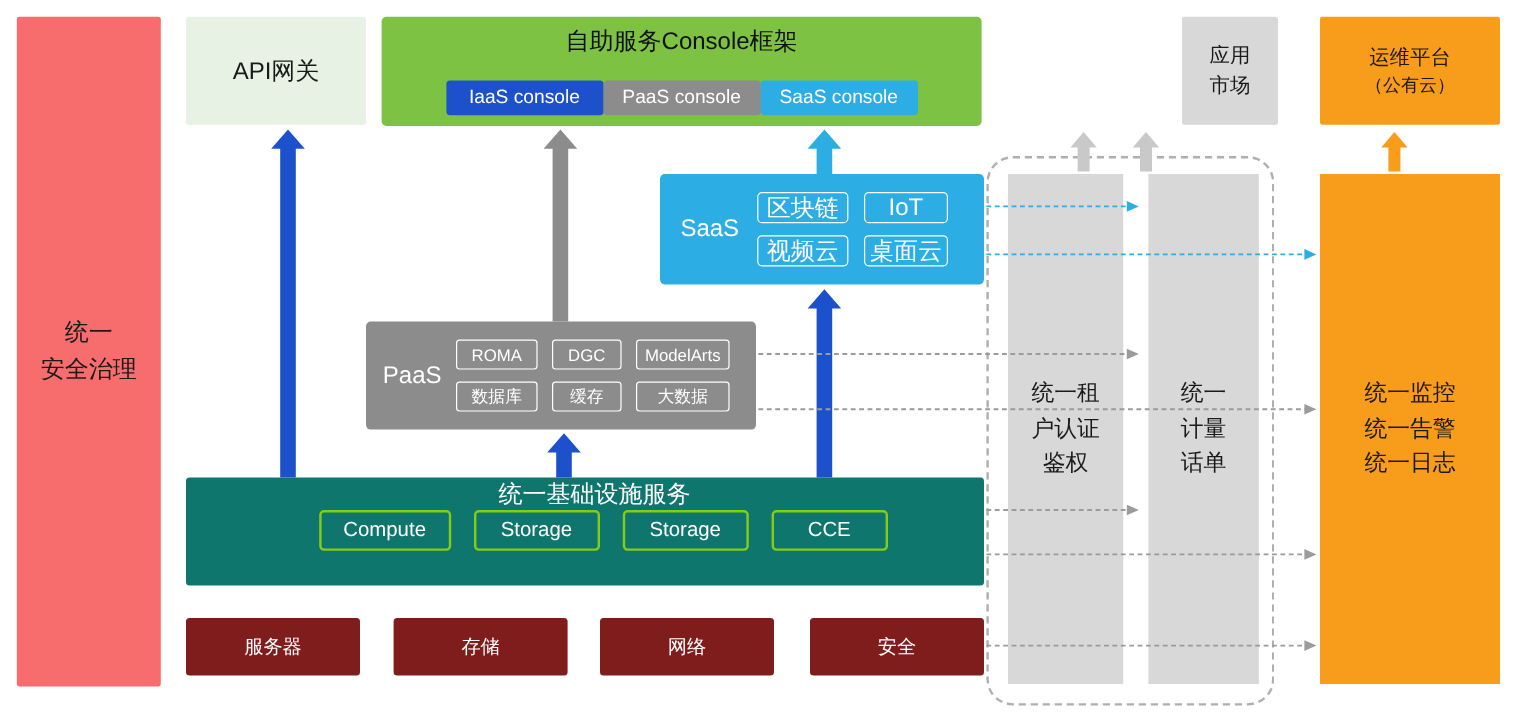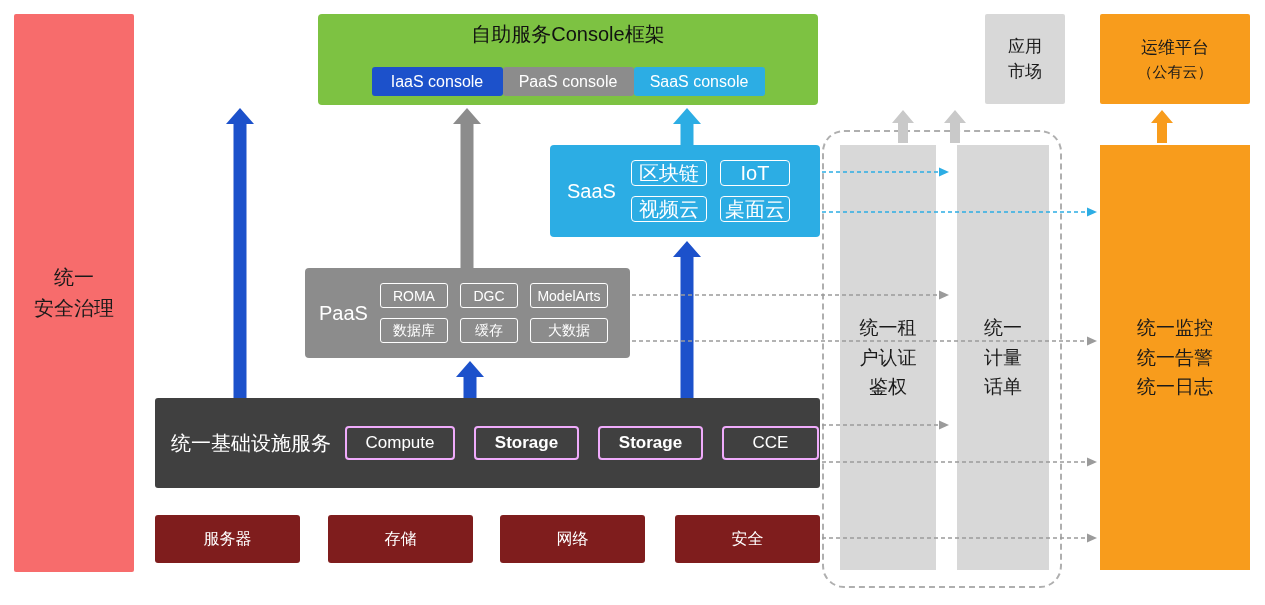--- a/index.html
+++ b/index.html
@@ -27,24 +27,24 @@
 
   #saas-box{left:550px;top:145px;width:270px;height:92px;background:#2CADE4;border-radius:4px;display:flex;align-items:center;padding-left:17px;}
   .layer-label{font-size:20px;color:#fff;}
   .saas-grid{display:grid;grid-template-columns:76px 70px;gap:10px 13px;margin-left:15px;}
   .chip{border:1.5px solid #fff;border-radius:4px;color:#fff;font-size:20px;height:26px;display:flex;align-items:center;justify-content:center;box-sizing:border-box;}
 
   #paas-box{left:305px;top:268px;width:325px;height:90px;background:#8C8C8C;border-radius:4px;display:flex;align-items:center;padding-left:14px;}
   .paas-grid{display:grid;grid-template-columns:68px 58px:78px;grid-template-columns:68px 58px 78px;gap:10px 12px;margin-left:12px;}
   .paas-grid .chip{font-size:14px;height:25px;border-radius:3px;}
 
-  #iaas-box{left:155px;top:398px;width:665px;height:90px;background:#404040;border-radius:3px;display:flex;align-items:center;padding-left:16px;}
+  #iaas-box{left:155px;top:398px;width:665px;height:90px;background:#0f766e;border-radius:3px;display:flex;align-items:center;padding-left:16px;flex-direction:column;}
   .iaas-items{display:flex;gap:19px;margin-left:14px;}
-  .iaas-chip{border:2px solid #f0abfc;border-radius:4px;color:#fff;font-size:17px;height:34px;display:flex;align-items:center;justify-content:center;box-sizing:border-box;}
-  .w110{width:110px;}.w105{width:105px;font-weight:bold;}.w97{width:97px;}
+  .iaas-chip{border:2px solid #84cc16;border-radius:4px;color:#fff;font-size:17px;height:34px;display:flex;align-items:center;justify-content:center;box-sizing:border-box;}
+  .w110{width:110px;}.w105{width:105px;}.w97{width:97px;}
 
   .hw{background:#7f1d1d;color:#fff;font-size:16px;border-radius:3px;}
   #hw-0{left:155px;top:515px;width:145px;height:48px;}
   #hw-1{left:328px;top:515px;width:145px;height:48px;}
   #hw-2{left:500px;top:515px;width:145px;height:48px;}
   #hw-3{left:675px;top:515px;width:145px;height:48px;}
 
   #dashed-container{left:822px;top:130px;width:240px;height:458px;border:2px dashed #AFAFAF;border-radius:22px;}
   #auth-bar{left:840px;top:145px;width:96px;height:425px;background:#D8D8D8;font-size:19px;line-height:1.55;}
   #metering-bar{left:957px;top:145px;width:92px;height:425px;background:#D8D8D8;font-size:19px;line-height:1.55;}
@@ -55,20 +55,23 @@
 </head>
 <body>
 
 <div class="canvas">
 
   <div id="security-bar" class="abs center">
     <span class="pre">统一
 安全治理</span>
   </div>
 
+  <div id="api-gateway" class="abs center">
+    <span>API网关</span>
+  </div>
 
   <div id="console-framework" class="abs">
     <div class="cf-title">自助服务Console框架</div>
     <div class="cf-row">
       <div class="cf-item cf-iaas">IaaS console</div>
       <div class="cf-item cf-paas">PaaS console</div>
       <div class="cf-item cf-saas">SaaS console</div>
     </div>
   </div>
 

